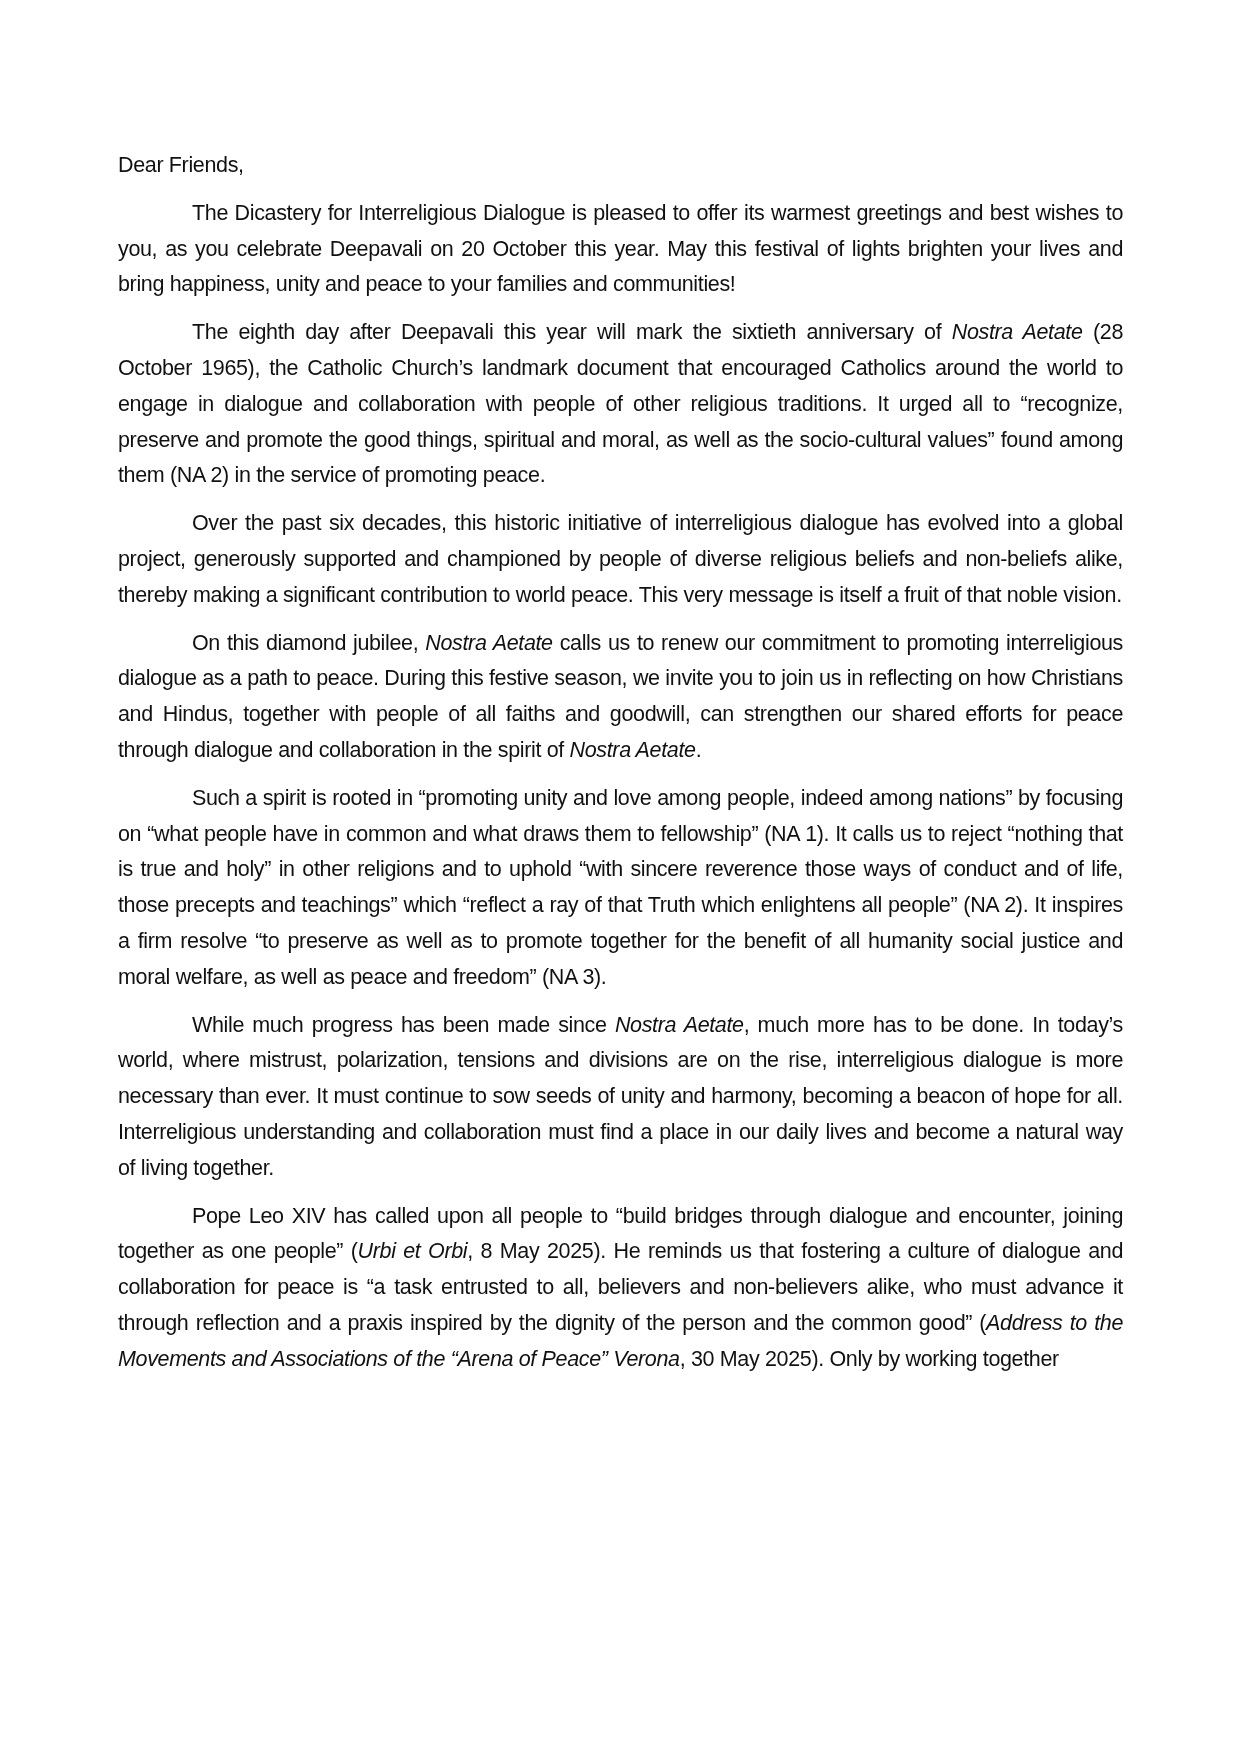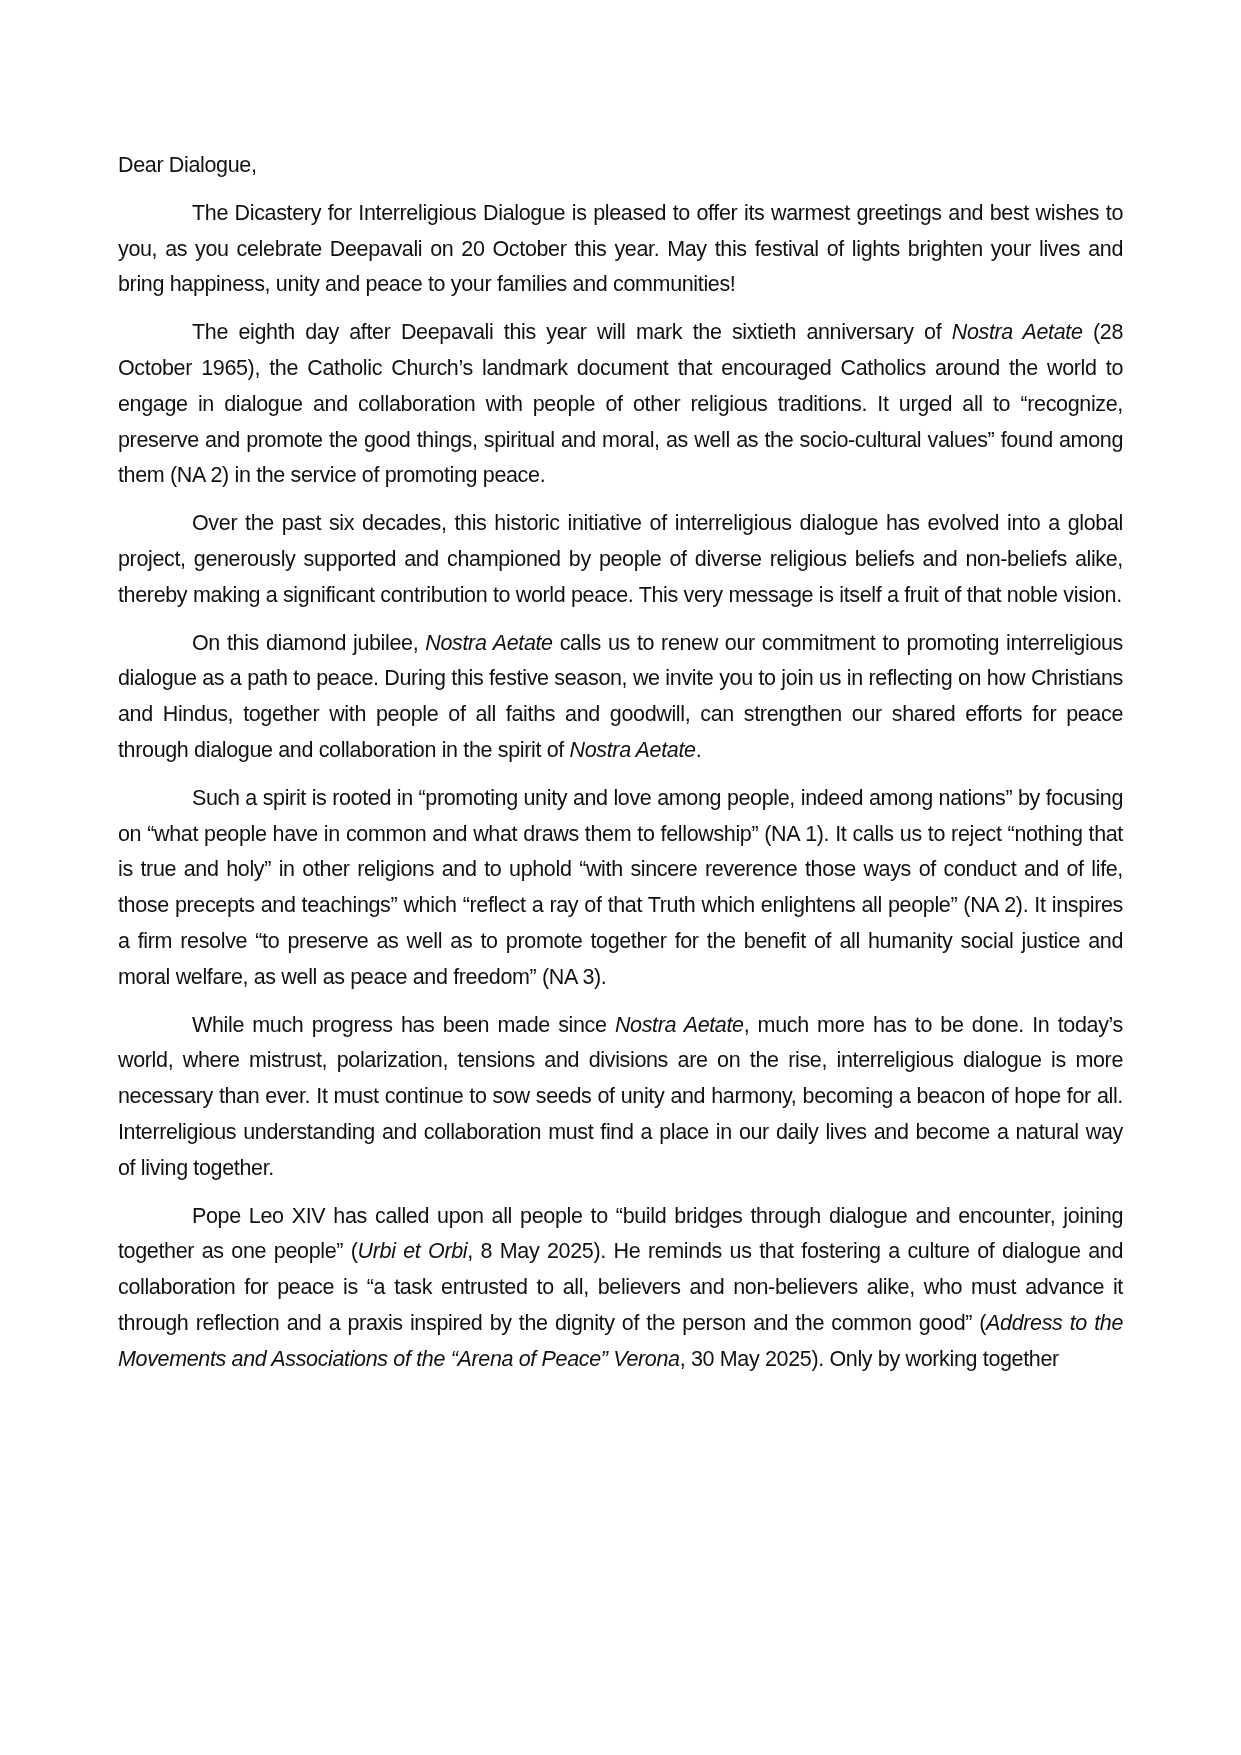--- a/index.html
+++ b/index.html
@@ -20,21 +20,21 @@
     margin: 0 0 12px 0;
     text-align: justify;
     text-indent: 74px;
   }
   em { }
 </style>
 </head>
 <body>
 
 <div class="page">
-  <p class="salutation">Dear Dialogue,</p>
+  <p class="salutation">Dear Friends,</p>
 
   <p class="para">
     <span>The Dicastery for Interreligious Dialogue is pleased to offer its warmest greetings and best wishes to you, as you celebrate Deepavali on 20 October this year.  May this festival of lights brighten your lives and bring happiness, unity and peace to your families and communities!</span>
   </p>
 
   <p class="para">
     <span>The eighth day after Deepavali this year will mark the sixtieth anniversary of </span><em>Nostra Aetate</em><span> (28 October 1965), the Catholic Church’s landmark document that encouraged Catholics around the world to engage in dialogue and collaboration with people of other religious traditions.  It urged all to “recognize, preserve and promote the good things, spiritual and moral, as well as the socio-cultural values” found among them (NA 2) in the service of promoting peace.</span>
   </p>
 
   <p class="para">

